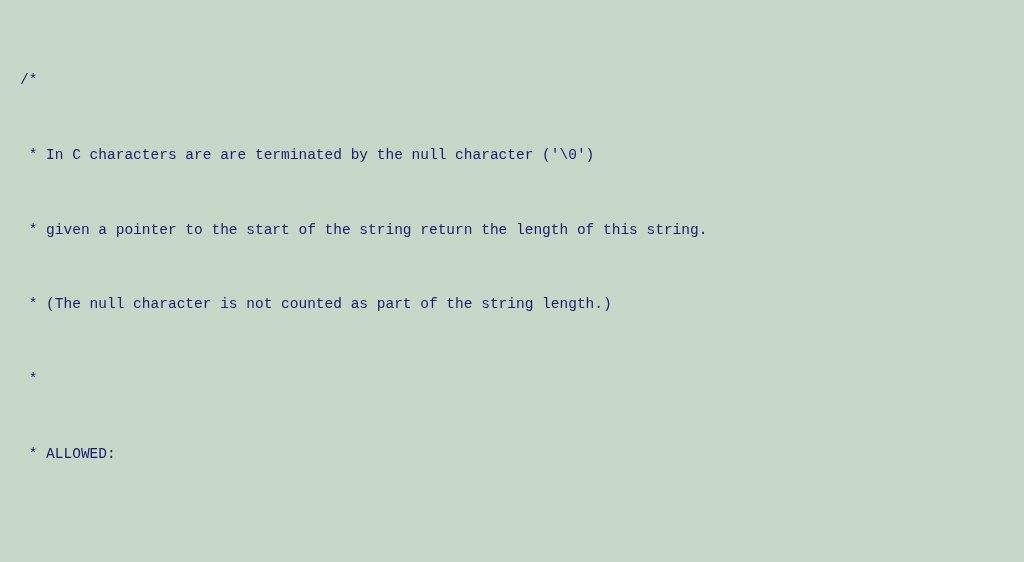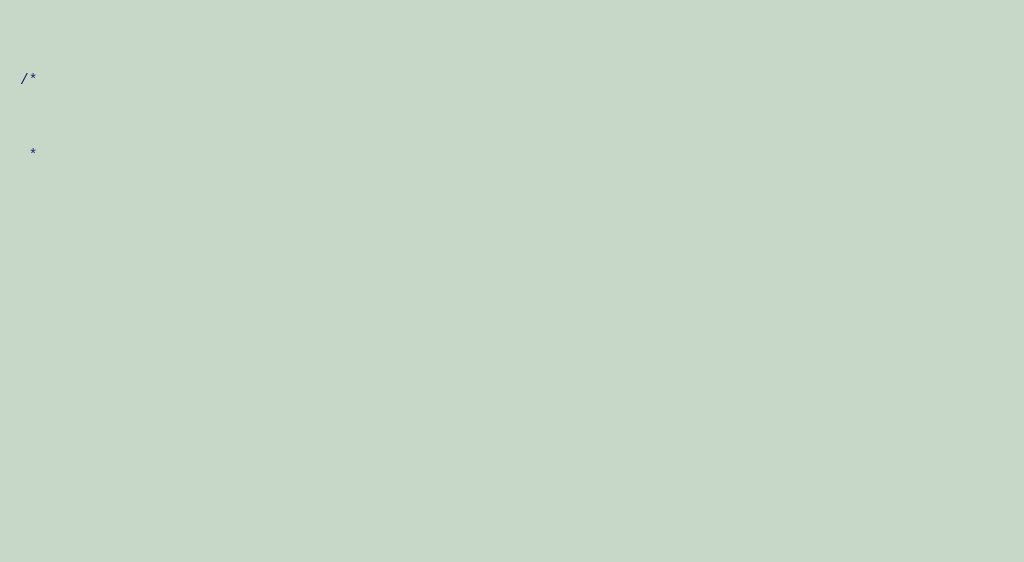--- a/index.html
+++ b/index.html
@@ -38,21 +38,25 @@
     .comment-blue {
       color: #1a1a6e;
     }
   </style>
 </head>
 <body>
 
 <div class="code-container">
   <div class="code-block">
     <span class="line comment-blue">/*</span>
+    <span class="line comment-blue"> * In C characters are are terminated by the null character ('\0')</span>
+    <span class="line comment-blue"> * given a pointer to the start of the string return the length of this string.</span>
+    <span class="line comment-blue"> * (The null character is not counted as part of the string length.)</span>
     <span class="line comment-blue"> *</span>
+    <span class="line comment-blue"> * ALLOWED:</span>
     
     
     
     
     
     
     
     
     
     

